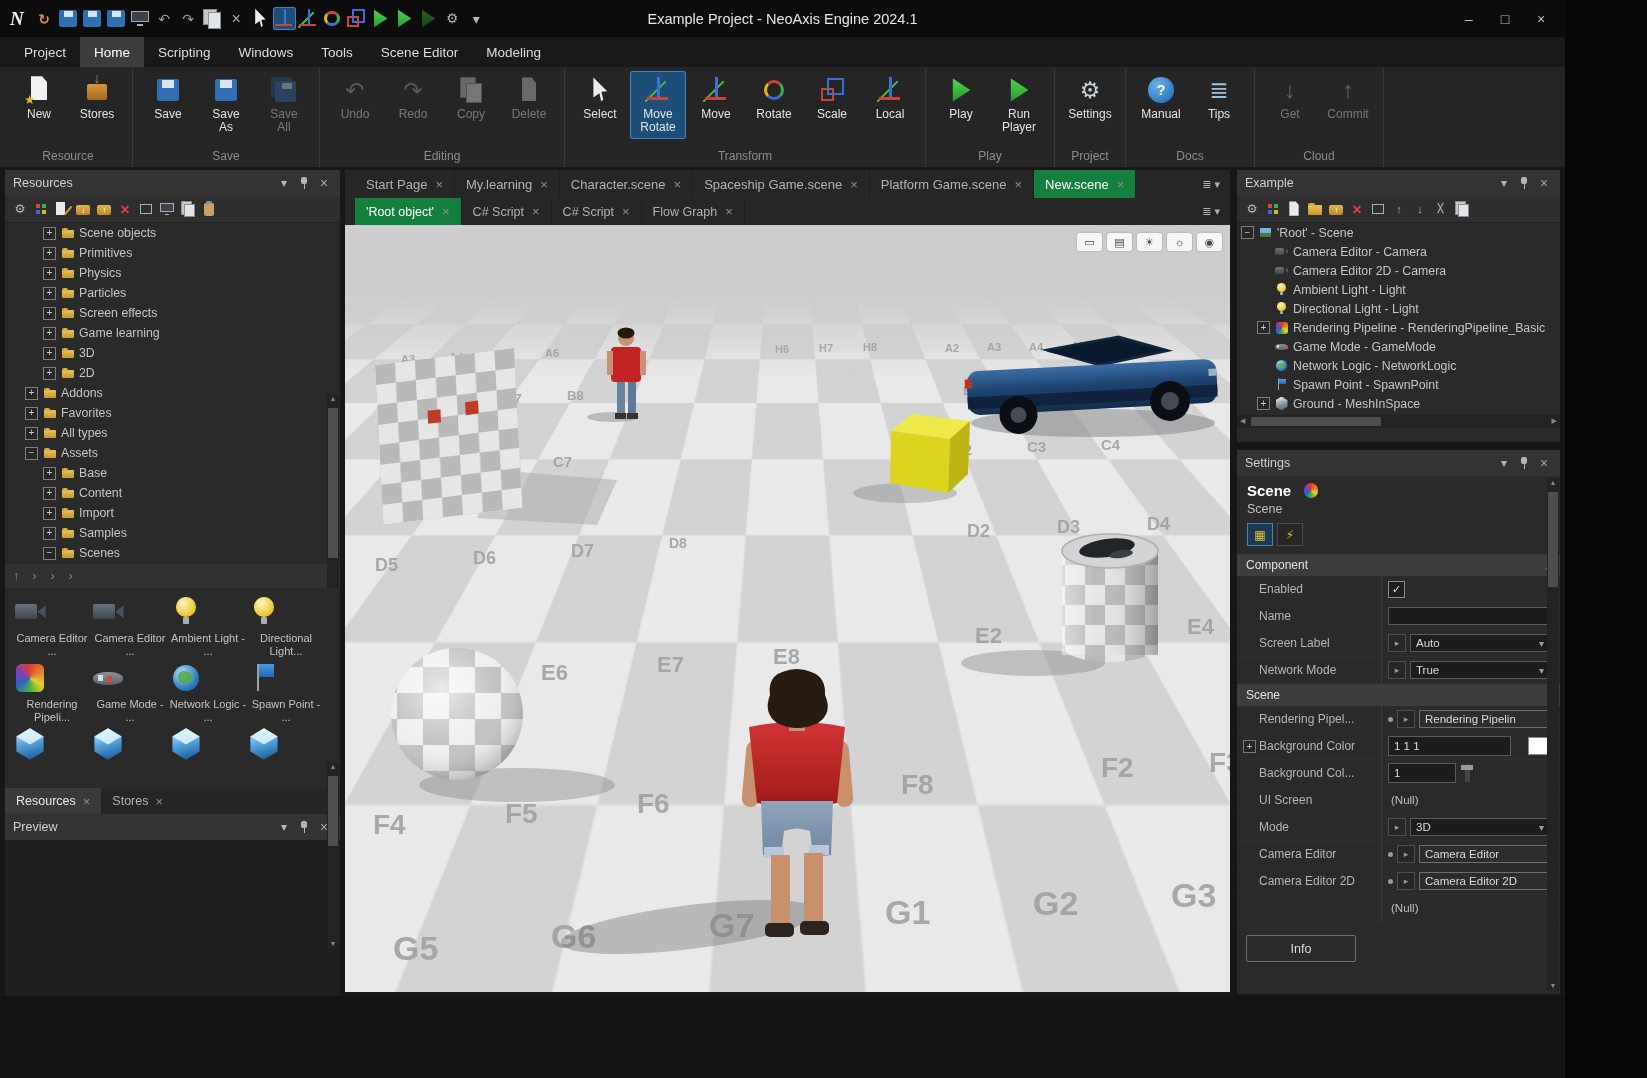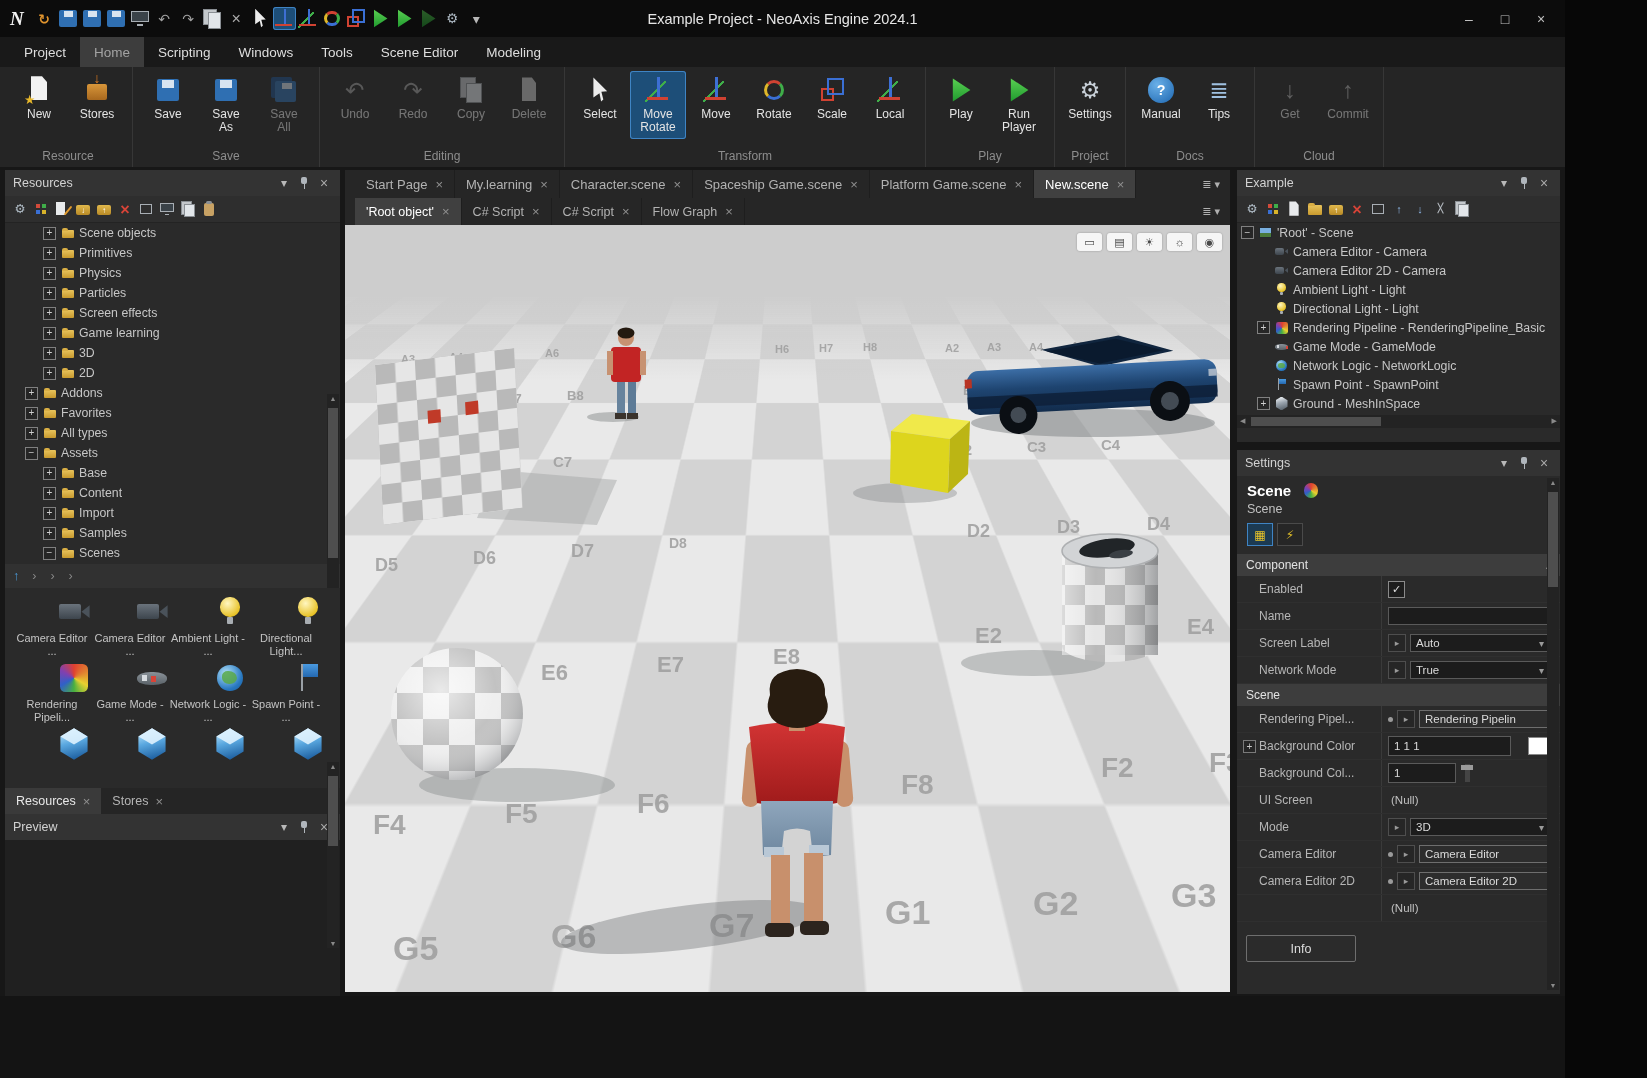--- a/index.html
+++ b/index.html
@@ -95,21 +95,21 @@
   .qicon{width:23px;height:23px;border-radius:3px;font-size:14px}
   .qicon[data-active="true"]{background:#1d4e78;box-shadow:inset 0 0 0 1px #3f84c4}
   [data-disabled="true"]{opacity:.42}
   .title-text{position:absolute;left:0;right:0;top:0;height:37px;display:flex;align-items:center;justify-content:center;color:#e6e6e6;font-size:14.5px;z-index:1}
   .winbtns{margin-left:auto;display:flex;z-index:2}
   .winbtn{width:36px;height:26px;display:flex;align-items:center;justify-content:center;color:#c0c0c0;font-size:14px}
 
   
   .menubar{position:absolute;left:0;top:37px;right:0;height:30px;background:#191919;display:flex;align-items:stretch;padding-left:10px}
   .mtab{display:flex;align-items:center;padding:0 14px;font-size:13.5px;color:#dedede}
-  .mtab[data-active="true"]{background:#3d3d3d;color:#a3a3a3}
+  .mtab[data-active="true"]{background:#3d3d3d;color:#ffffff}
 
   
   .ribbon{position:absolute;left:0;top:67px;right:0;height:100px;background:#252525;display:flex;align-items:stretch;padding-left:4px}
   .rgroup{display:flex;flex-direction:column;border-right:1px solid #373737;padding:4px 7px 1px}
   .rbuttons{display:flex;flex:1;align-items:flex-start;gap:2px}
   .rbtn{display:flex;flex-direction:column;align-items:center;gap:3px;min-width:46px;padding:4px 5px;border-radius:3px}
   .rbtn[data-active="true"]{background:#1d4e78;box-shadow:inset 0 0 0 1px #3f84c4}
   .rbtn .lbl{font-size:12px;color:#e4e4e4;text-align:center;white-space:pre-line;line-height:1.12}
   .gname{text-align:center;font-size:12px;color:#8d8d8d;padding:4px 0 3px}
 
@@ -141,34 +141,34 @@
   .hscroll::before{content:"◀";position:absolute;left:3px;top:2px;font-size:7px;color:#8a8a8a}
   .hscroll::after{content:"▶";position:absolute;right:3px;top:2px;font-size:7px;color:#8a8a8a}
   .hthumb{position:absolute;left:14px;top:2px;width:130px;height:9px;background:#4e4e4e}
 
   
   .crumbbar{height:24px;background:#313131;display:flex;align-items:center;gap:6px;padding:0 8px;font-size:12.5px}
   .crumb-up{color:#4a9ad8;font-weight:bold}
   .crumb{color:#cccccc;display:flex;align-items:center}
   .crumb:not(:last-child)::after{content:"›";margin:0 7px;color:#8a8a8a}
   .agrid{position:relative;height:193px;display:grid;grid-template-columns:repeat(4,78px);align-content:start;row-gap:4px;padding:7px 14px 0 8px;overflow:hidden;background:#2a2a2a}
-  .aitem{display:flex;flex-direction:column;align-items:flex-end}
+  .aitem{display:flex;flex-direction:column;align-items:flex-start}
   .alabel{font-size:11px;line-height:1.15;color:#c4c4c4;text-align:center;margin-top:3px;height:25px;overflow:hidden;word-break:break-word}
   .ptabs{height:26px;background:#252525;display:flex;align-items:stretch}
   .ptab{display:flex;align-items:center;gap:7px;padding:0 11px;font-size:12.5px;color:#b4b4b4}
   .ptab[data-active="true"]{background:#3a3a3a;color:#e8e8e8}
   .tclose::after{content:"×";color:#909090;font-size:13px}
   .preview-body{height:162px;background:#202020}
 
   
   .dtabs{position:relative;height:28px;background:#262626;display:flex;align-items:stretch;padding-left:10px}
   .subtabs{height:27px}
   .dtab{display:flex;align-items:center;gap:8px;padding:0 11px;font-size:13px;color:#b2b2b2;border-right:1px solid #1e1e1e}
   .subtabs .dtab{font-size:12.5px}
-  .dtab[data-active="true"]{background:#404040;color:#fff}
+  .dtab[data-active="true"]{background:#15803d;color:#fff}
   .toverflow{margin-left:auto;display:flex;align-items:center;padding:0 10px;color:#b0b0b0;font-size:11px}
   .toverflow::before{content:"≣";margin-right:3px}
 
   .vp{position:absolute;left:0;top:55px;width:885px;height:767px;overflow:hidden;background:#cdcdcd}
   .floor{position:absolute;left:-100%;width:300%;top:71px;height:440px;transform-origin:50% 0;transform:perspective(400px) rotateX(55deg);background:conic-gradient(#e9e9e9 0deg 90deg,#d3d3d3 90deg 180deg,#e9e9e9 180deg 270deg,#d3d3d3 270deg 360deg);background-size:90px 90px}
   .fog{position:absolute;left:0;right:0;top:71px;height:85px;background:linear-gradient(#cdcdcd,rgba(205,205,205,0))}
   .floor-labels{position:absolute;inset:0}
   .flabel{position:absolute;color:#9d9d9d;font-weight:bold;opacity:.85}
   .scene-svg{position:absolute;left:0;top:0}
   .vp-overlay{position:absolute;top:8px;right:8px;display:flex;gap:5px}

